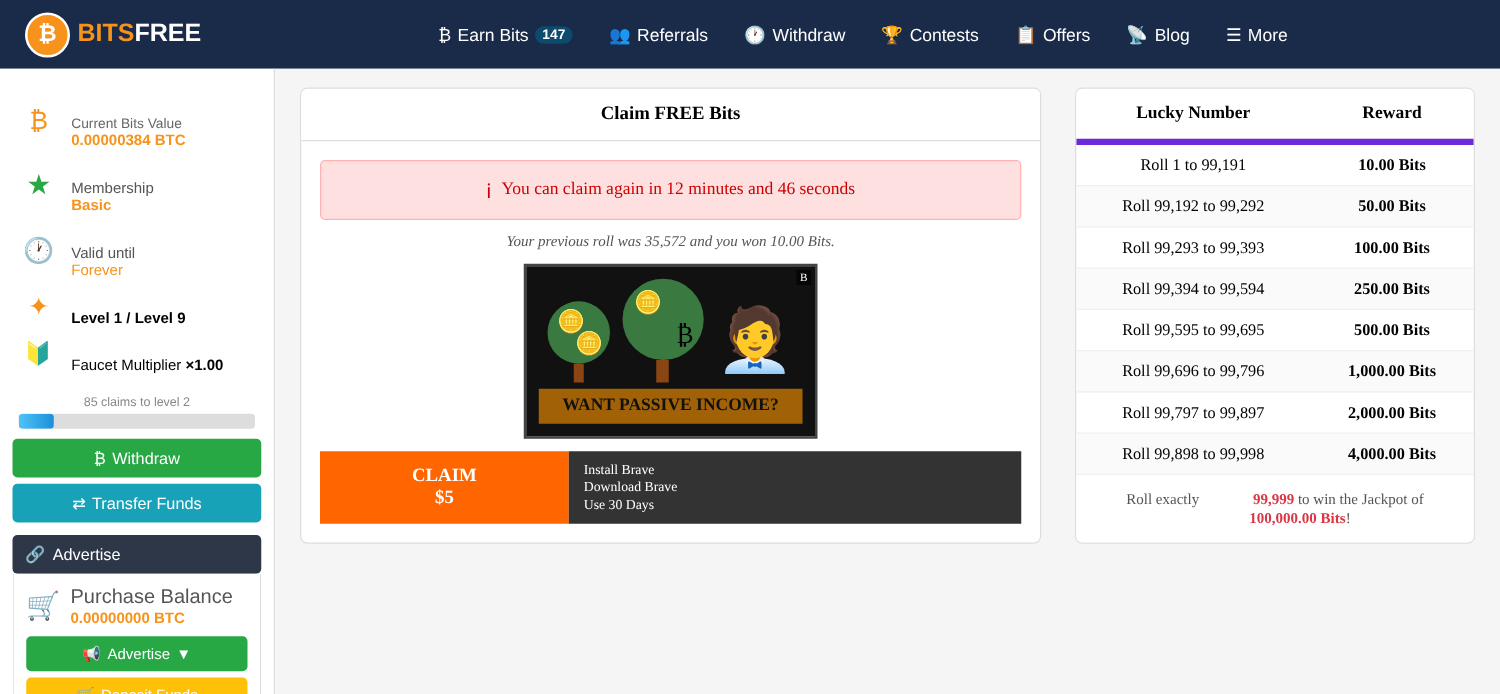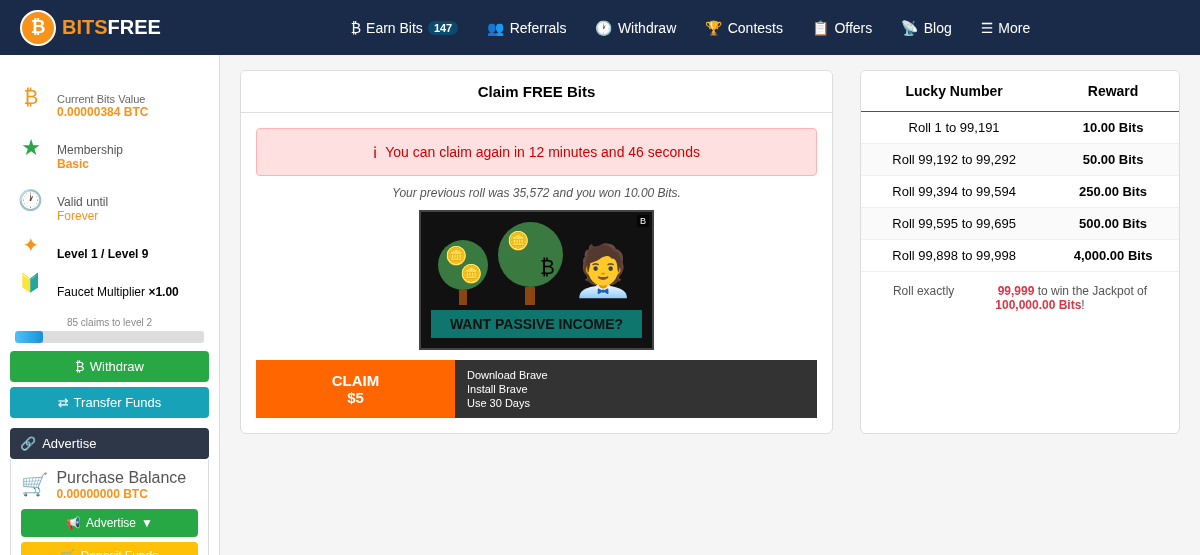--- a/index.html
+++ b/index.html
@@ -238,20 +238,21 @@
       text-align: center;
       color: #f7931a;
       font-size: 22px;
       font-weight: bold;
       margin-bottom: 15px;
     }
 
     .claim-layout {
       display: flex;
       gap: 27px;
+      font-family: Liberation Serif, serif;
     }
 
     .claim-card {
       flex: 1;
       background: white;
       border: 1px solid #ddd;
       border-radius: 6px;
       overflow: hidden;
     }
 
@@ -328,21 +329,21 @@
     }
     .lucky-table {
       width: 100%;
       border-collapse: collapse;
     }
     .lucky-table th {
       padding: 12px 15px;
       text-align: center;
       font-weight: bold;
       background: white;
-      border-bottom: 1px solid #6d28d9;
+      border-bottom: 5px solid #6d28d9;
       font-size: 14px;
     }
     .lucky-table td {
       padding: 8px 15px;
       text-align: center;
       border-bottom: 1px solid #f0f0f0;
       font-size: 13px;
     }
     .lucky-table tr:nth-child(even) { background: #fafafa; }
     .reward-bold { font-weight: bold; }
@@ -518,30 +519,30 @@
                 <div style="display:flex;flex-direction:column;align-items:center;">
                   <div style="width:65px;height:65px;background:#3a7a40;border-radius:50%;display:flex;align-items:center;justify-content:center;position:relative;">
                     <span style="font-size:18px;position:absolute;top:8px;left:10px;">🪙</span>
                     <span style="font-size:20px;position:absolute;bottom:8px;right:8px;">₿</span>
                   </div>
                   <div style="width:10px;height:18px;background:#8B4513;"></div>
                 </div>
 
                 <div style="font-size:50px;margin-bottom:5px;">🧑‍💼</div>
               </div>
-              <div style="background:#0f766e;color:#111;font-weight:bold;font-size:14px;width:100%;text-align:center;padding:6px 0;">WANT PASSIVE INCOME?</div>
+              <div style="background:#a16207;color:#111;font-weight:bold;font-size:14px;width:100%;text-align:center;padding:6px 0;">WANT PASSIVE INCOME?</div>
               <div style="position:absolute;top:3px;right:3px;background:rgba(0,0,0,0.6);color:white;font-size:9px;padding:1px 3px;">B</div>
             </div>
           </div>
 
           <div class="claim-cta">
             <div class="cta-left">CLAIM<br>$5</div>
             <div class="cta-right">
+              <div>Install Brave</div>
               <div>Download Brave</div>
-              <div>Install Brave</div>
               <div>Use 30 Days</div>
             </div>
           </div>
         </div>
       </div>
 
       <div class="lucky-card">
         <table class="lucky-table">
           <thead>
             <tr>
@@ -552,26 +553,38 @@
           <tbody id="lucky-tbody">
           <tr>
                 <td>Roll 1 to 99,191</td>
                 <td class="reward-bold">10.00 Bits</td>
               </tr>
               <tr>
                 <td>Roll 99,192 to 99,292</td>
                 <td class="reward-bold">50.00 Bits</td>
               </tr>
               <tr>
+                <td>Roll 99,293 to 99,393</td>
+                <td class="reward-bold">100.00 Bits</td>
+              </tr>
+              <tr>
                 <td>Roll 99,394 to 99,594</td>
                 <td class="reward-bold">250.00 Bits</td>
               </tr>
               <tr>
                 <td>Roll 99,595 to 99,695</td>
                 <td class="reward-bold">500.00 Bits</td>
+              </tr>
+              <tr>
+                <td>Roll 99,696 to 99,796</td>
+                <td class="reward-bold">1,000.00 Bits</td>
+              </tr>
+              <tr>
+                <td>Roll 99,797 to 99,897</td>
+                <td class="reward-bold">2,000.00 Bits</td>
               </tr>
               <tr>
                 <td>Roll 99,898 to 99,998</td>
                 <td class="reward-bold">4,000.00 Bits</td>
               </tr>
             </tbody>
         </table>
         <div class="jackpot-row">
           Roll exactly <span class="jackpot-highlight">99,999</span>
           to win the Jackpot of <span class="jackpot-highlight">100,000.00 Bits</span>!

